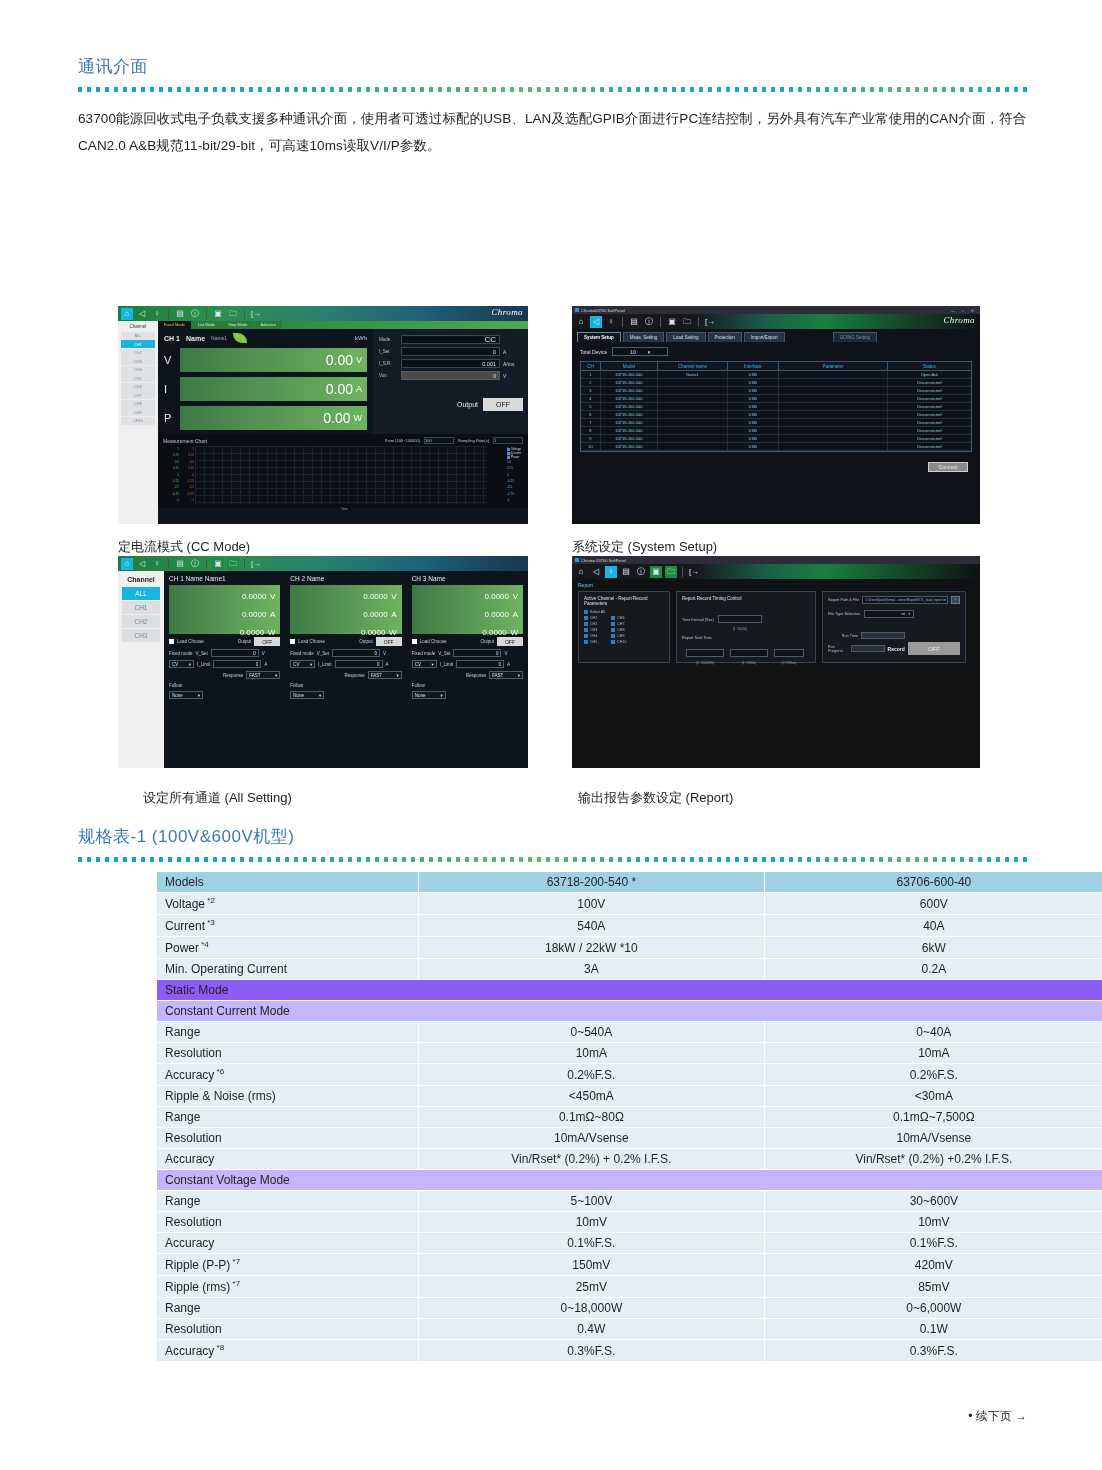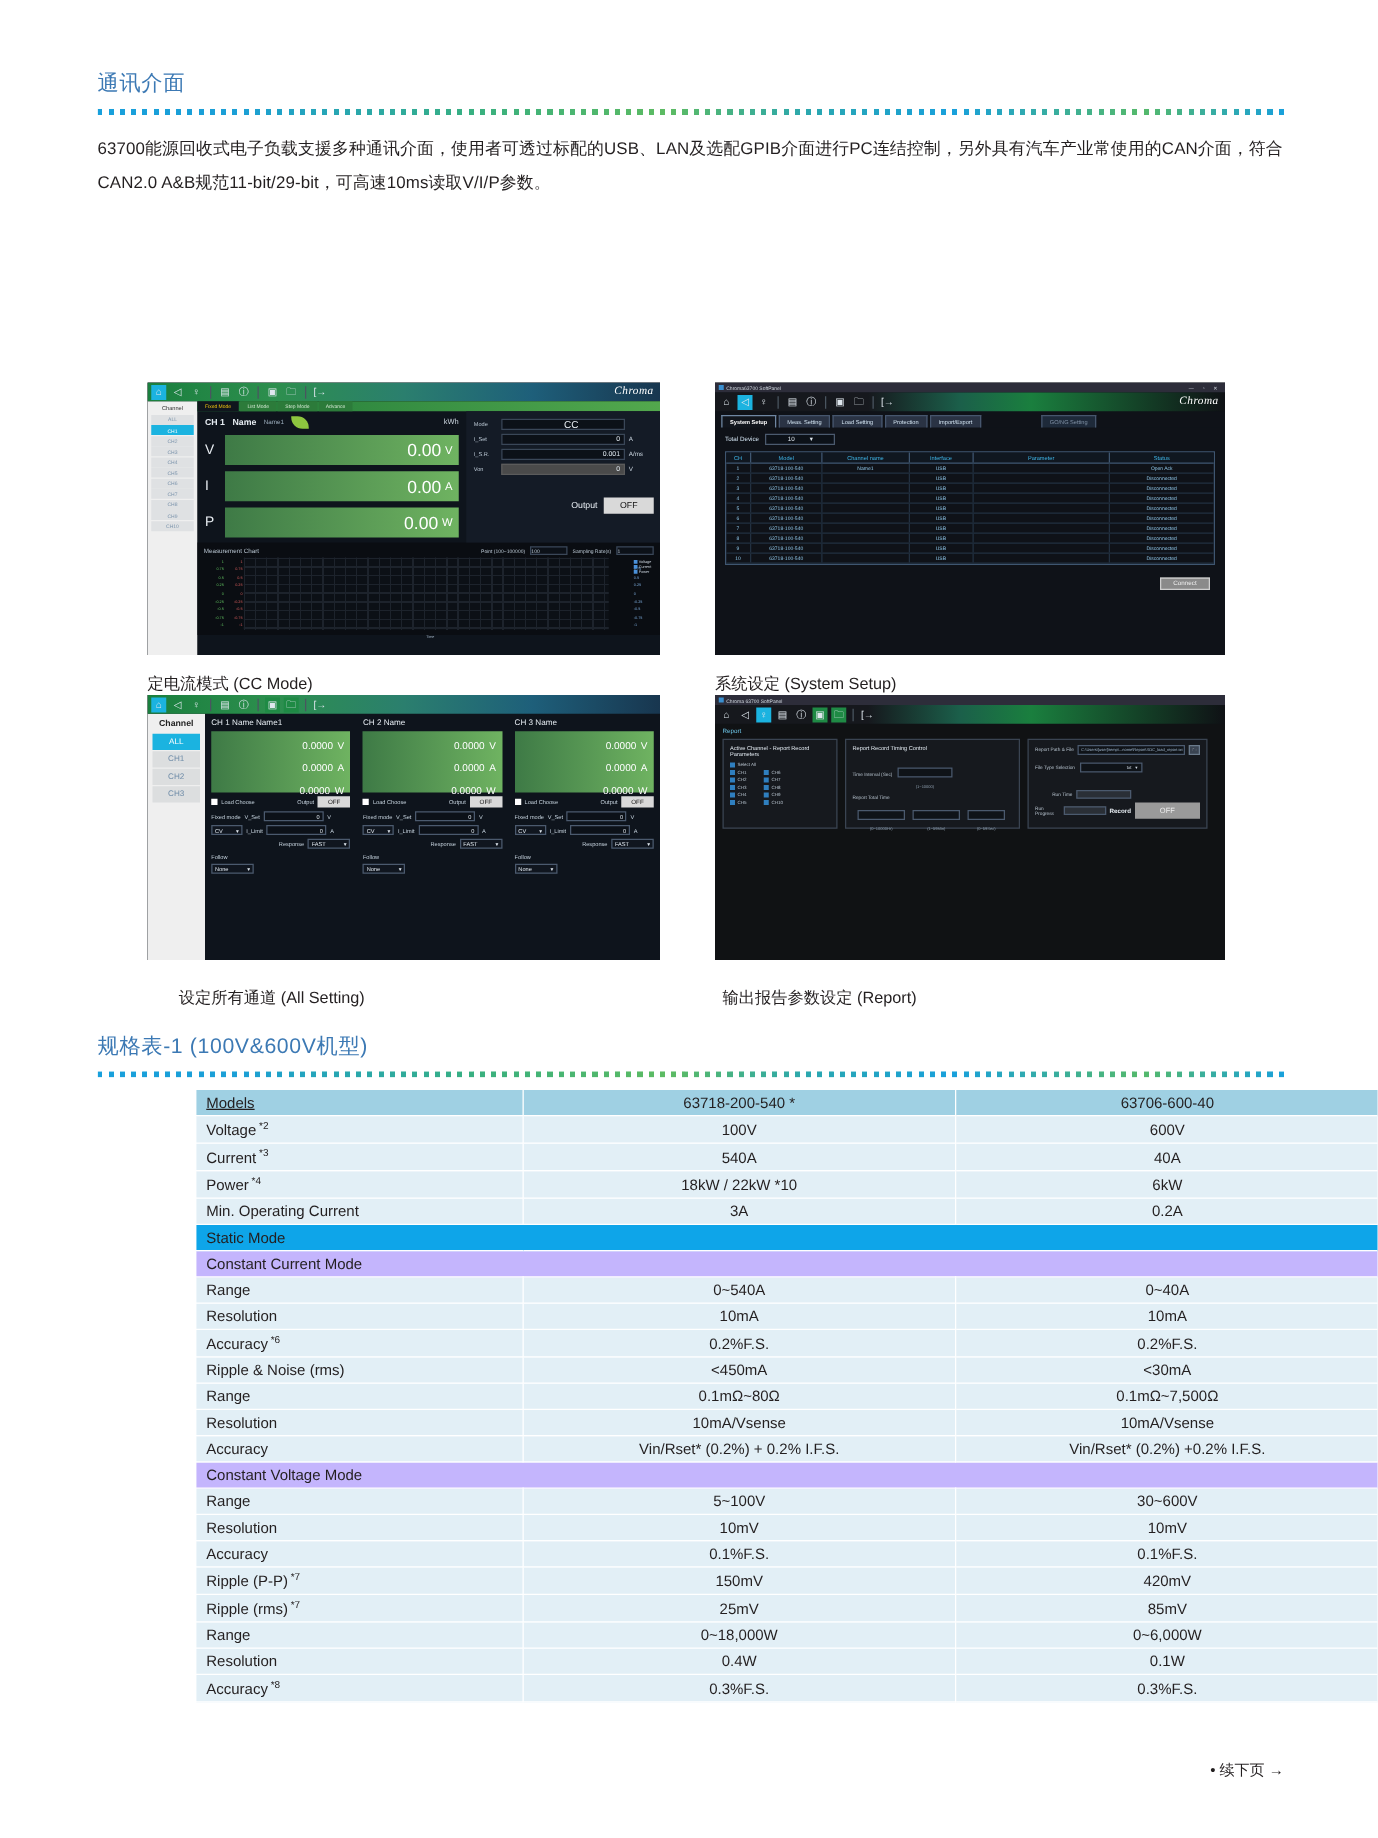--- a/index.html
+++ b/index.html
@@ -133,21 +133,21 @@
             background:linear-gradient(to right,#3e7a46,#6fb361);
             display:flex; align-items:center; justify-content:flex-end;
             padding-right:5px; color:#fff; }
   .cc-bar .val { font-size:14px; }
   .cc-bar .unit { font-size:9px; margin-left:3px; }
   .cc-right { flex:1; background:#141b26; padding:6px 5px 4px 6px; }
   .fr { display:flex; align-items:center; margin-bottom:3px; font-size:4.5px; color:#b9c6d2; }
   .fr .fl { width:22px; }
   .fr .fi { flex:1; background:#0c1118; border:1px solid #3a4758; height:9px;
             color:#dfe7ee; font-size:5.5px; text-align:right; padding-right:3px; line-height:8px; }
-  .fr .fi.big { font-size:8px; text-align:center; padding-left:16px; color:#e9eef3; }
+  .fr .fi.big { font-size:8px; text-align:right; padding-left:16px; color:#e9eef3; }
   .fr .fi.grey { background:#4a4a4a; border-color:#5b5b5b; }
   .fr .fu { width:20px; margin-left:3px; color:#cdd8e2; font-size:5px; }
   .outrow { display:flex; align-items:center; justify-content:flex-end;
             gap:5px; margin-top:18px; }
   .outrow .ol { color:#e6ecf2; font-size:7px; }
   .outbtn { width:40px; height:13px; background:#d9d9d9; color:#111;
             font-size:7px; display:flex; align-items:center; justify-content:center; }
   .cc-chart { background:#0a0d12; height:74px; padding:3px 5px; }
   .mc-top { display:flex; align-items:center; font-size:4px; color:#b9c6d2; }
   .mc-top .t1 { font-size:5px; }
@@ -227,24 +227,24 @@
   .rp-inp { width:44px;height:8px;background:#0f1318;border:1px solid #4b5a6e;display:inline-block; }
   .rp-sub { font-size:3.2px;color:#8fa0b0;text-align:center; }
   .rp-rec { width:62px;height:13px;background:#9a9a9a;color:#eee;font-size:6px;
             display:flex;align-items:center;justify-content:center; }
 
   
   .spec { width:948px; border-collapse:collapse; margin-left:78px; }
   .spec td { border:1px solid #ffffff; font-size:12px; padding:3px 8px;
              color:#231f20; height:20px; }
   .spec .modelrow td { background:#9fd0e3; text-align:center; }
-  .spec .modelrow td.first { text-align:left;text-decoration:underline; }
+  .spec .modelrow td.first { text-align:left; }
   .spec .lbl { background:#e2eff6; width:262px; }
   .spec .val { background:#e2eff6; text-align:center; }
-  .spec .sec { background:#0ea5e9; }
+  .spec .sec { background:#8b5cf6; }
   .spec .sec2 { background:#c4b5fd; }
   sup { font-size:8px; vertical-align:super; }
 
   .footer { position:absolute; right:75px; top:1408px; font-size:12px; color:#231f20; }
 </style>
 </head>
 <body>
 
 <div class="page">
 

